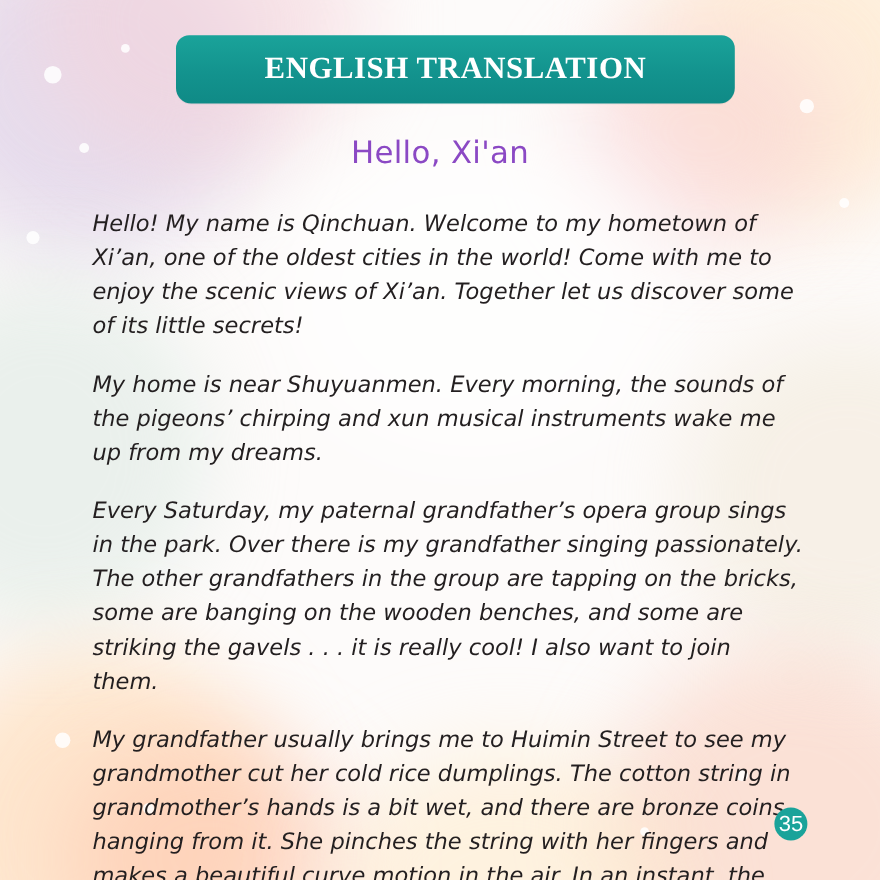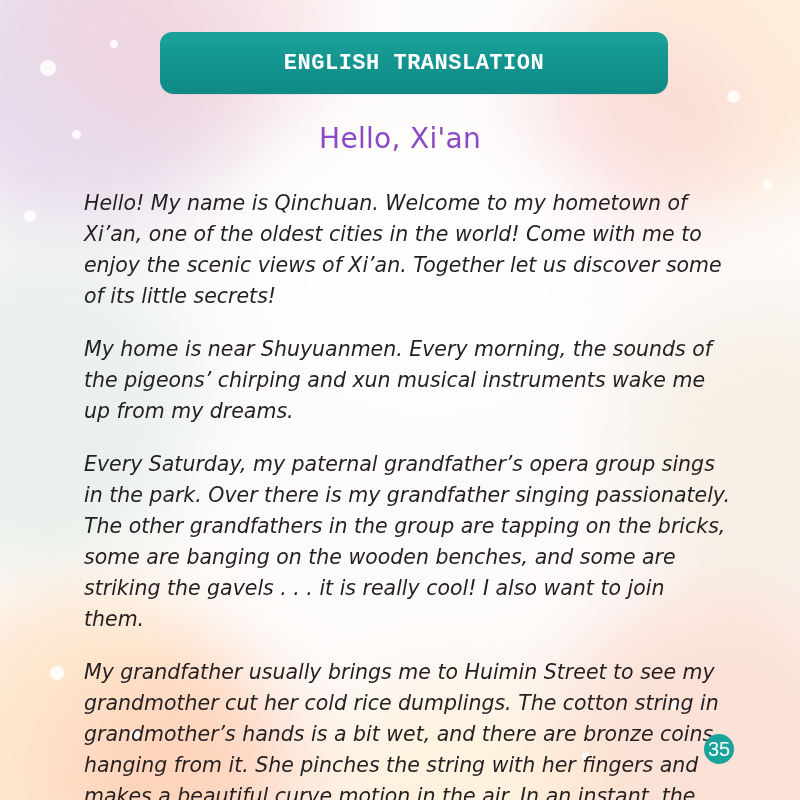--- a/index.html
+++ b/index.html
@@ -64,23 +64,23 @@
     height: 62px;
     background: linear-gradient(180deg, #1aa39a 0%, #13938e 55%, #0f8a86 100%);
     border-radius: 12px 12px 14px 14px;
     box-shadow: 0 1px 0 rgba(0,0,0,0.06);
     display: flex;
     align-items: center;
     justify-content: center;
   }
   .banner-title {
     color: #ffffff;
-    font-family: Liberation Mono, monospace;
+    font-family: Liberation Serif, serif;
     font-weight: bold;
-    font-size: 22px;
+    font-size: 28px;
     letter-spacing: 0.5px;
     white-space: nowrap;
   }
 
   .article-title {
     position: absolute;
     left: 0;
     top: 122px;
     width: 800px;
     text-align: center;

